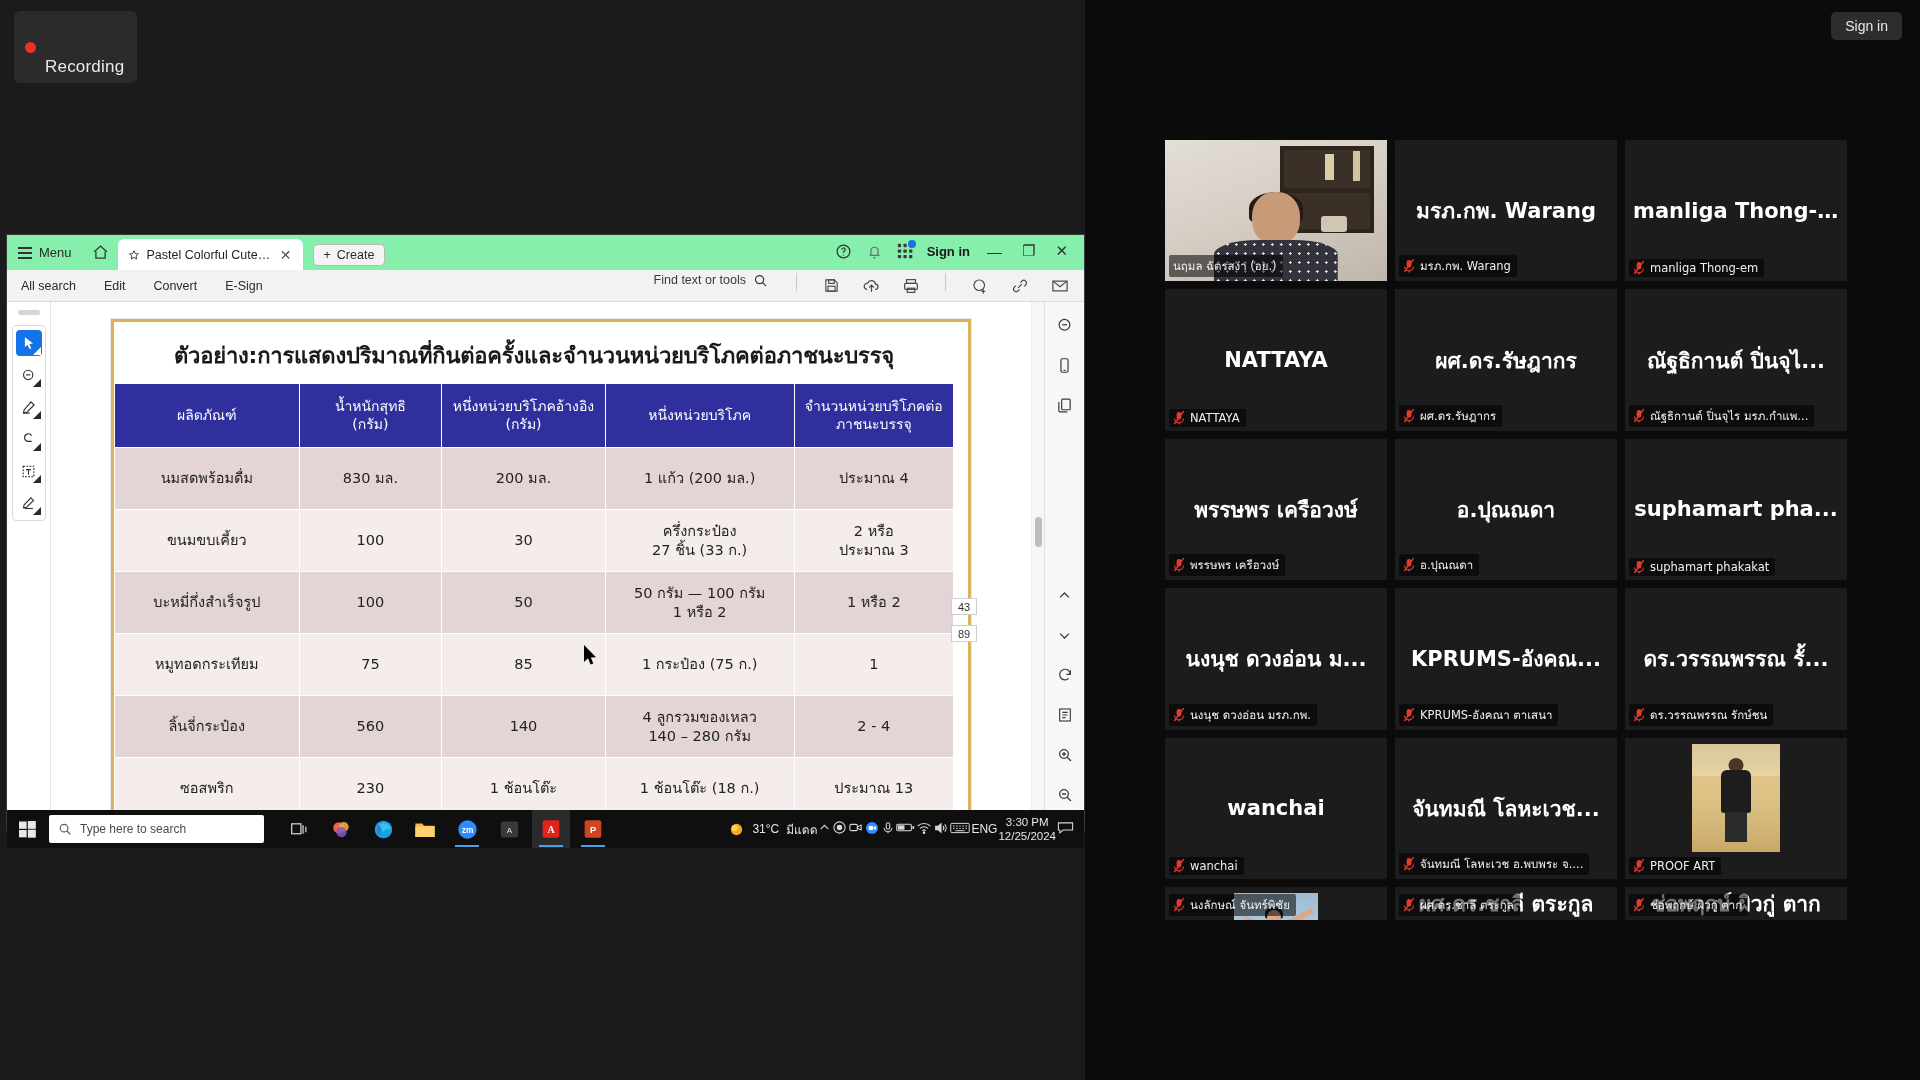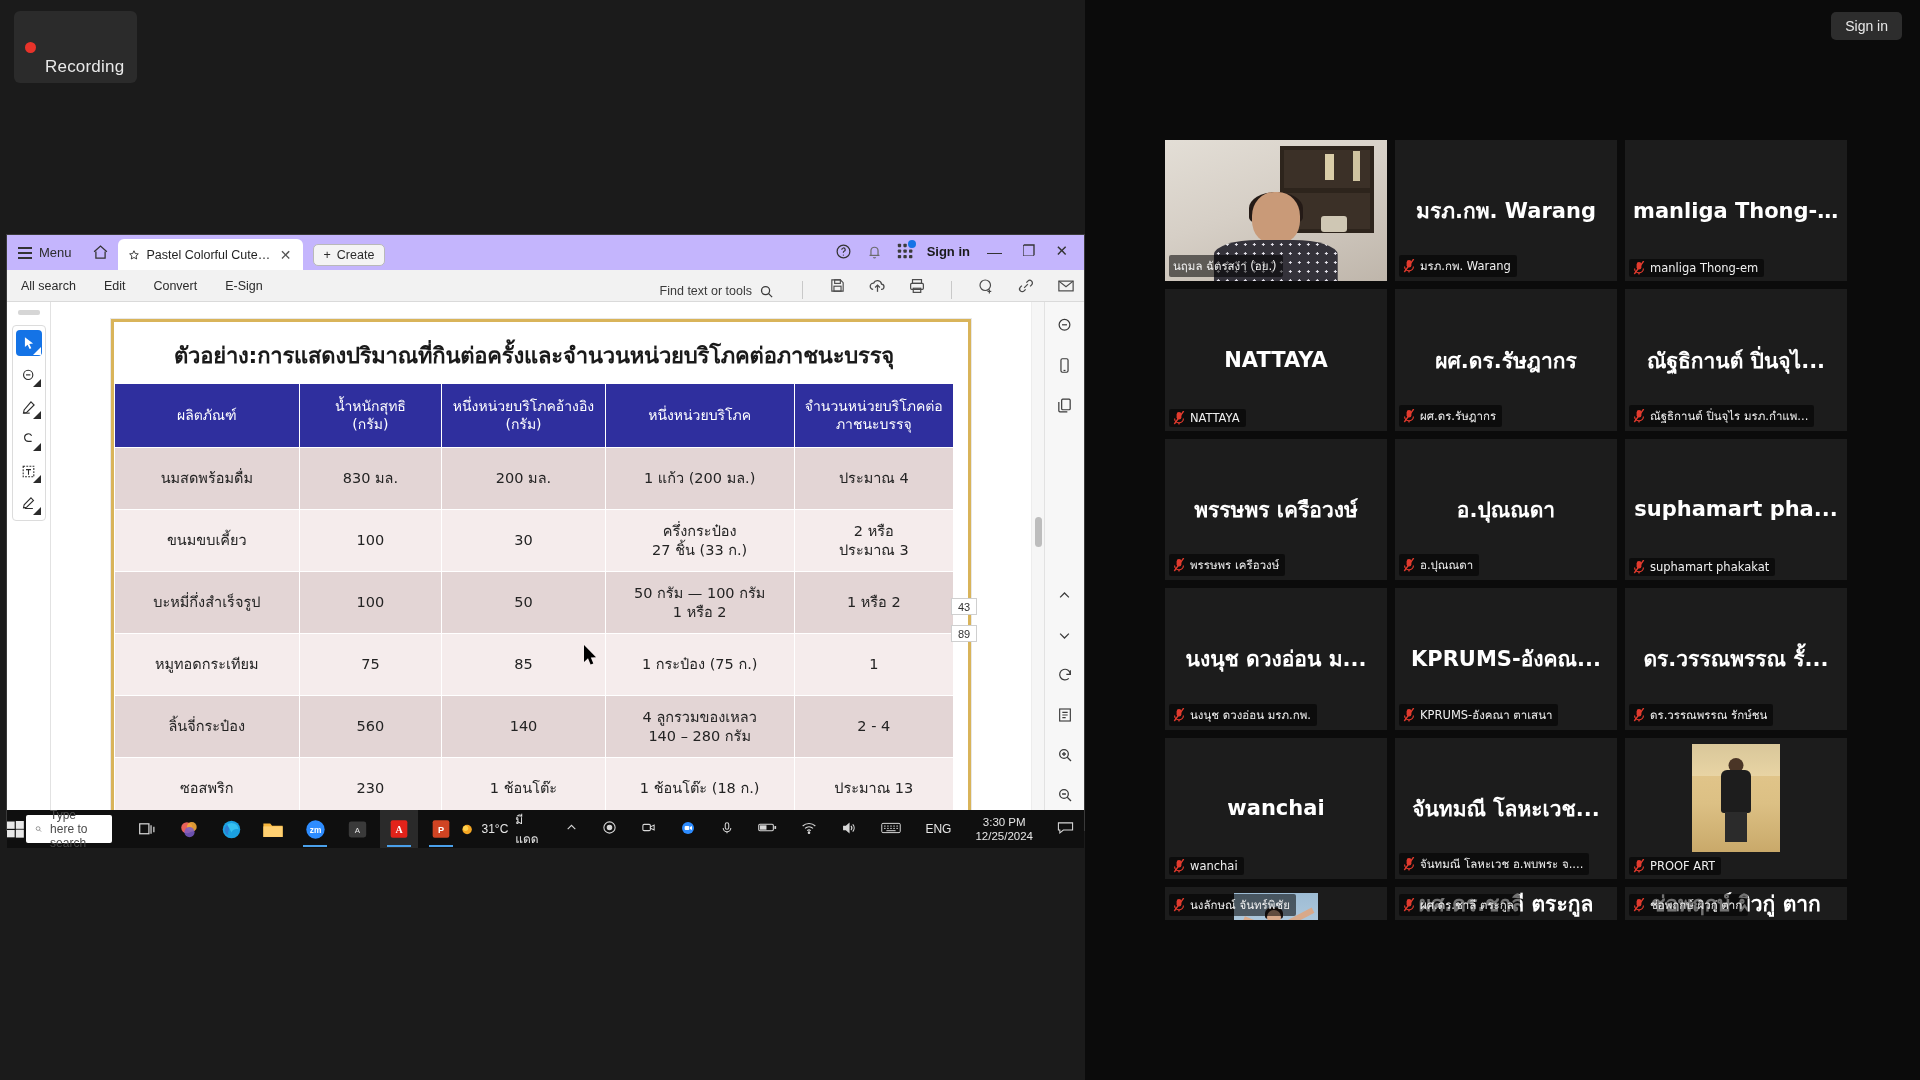--- a/index.html
+++ b/index.html
@@ -34,21 +34,21 @@
   
   #acrobat {
     position: absolute; left: 7px; top: 235px;
     width: 1077px; height: 595px;
     background: #fff;
     display: flex; flex-direction: column;
     box-shadow: 0 0 0 1px #3a3a3a;
   }
   
   .ac-tabbar {
-    height: 35px; background: #c4b5fd;
+    height: 35px; background: #86efac;
     display: flex; align-items: flex-end; position: relative;
     flex: none;
   }
   .ac-menu {
     display: flex; align-items: center; gap: 7px;
     padding: 0 11px; height: 35px; font-size: 13px; color: #2c2c2c;
   }
   .hamb { display:flex; flex-direction:column; gap:3px; }
   .hamb i { display:block; width:14px; height:2px; background:#333; }
   .ac-home { display:flex; align-items:center; padding:0 9px; height:35px; }
@@ -81,21 +81,21 @@
 
   
   .ac-toolbar {
     height: 32px; background: #f2f2f2; border-bottom: 1px solid #dadada;
     display: flex; align-items: center; flex: none;
   }
   .ac-toolbar .tool {
     font-size: 12.5px; color: #2b2b2b; padding: 0 14px; line-height: 32px;
   }
   .ac-toolbar .right {
-    margin-left: auto; display:flex; align-items:flex-end; gap:12px; padding-right:4px;
+    margin-left: auto; display:flex; align-items:flex-start; gap:12px; padding-right:10px;
   }
   .findbox { display:flex; align-items:center; gap:7px; font-size:12.5px; color:#3a3a3a; padding-right:8px;}
   .tbsep { width:1px; height:18px; background:#c9c9c9; margin:0 8px; }
   .tbicon { width:28px; height:26px; display:flex; align-items:center; justify-content:center; color:#3d3d3d; }
 
   
   .ac-body { flex: 1; display: flex; position: relative; background: #fff; overflow: hidden; }
   .ac-leftrail {
     width: 44px; background: #fff; border-right: 1px solid #e2e2e2;
     padding-top: 8px; display:flex; flex-direction:column; align-items:center;
@@ -182,21 +182,21 @@
     width: 215px; height: 28px; background:#fff; border-radius:2px;
     display:flex; align-items:center; gap:8px; padding:0 9px; color:#4a4a4a; font-size:12px;
     margin-left:2px;
   }
   .tb-apps { display:flex; align-items:flex-end; gap:4px; margin-left:16px; }
   .tb-app { width:38px; height:38px; display:flex; align-items:center; justify-content:center; position:relative;}
   .tb-app.active::after {
     content:""; position:absolute; bottom:1px; left:7px; right:7px; height:2px; background:#4aa0ea;
   }
   .tb-app.openbg { background:#2a2a2a; }
-  .tb-tray { margin-left:auto; display:flex; align-items:center; gap:24px; padding-right:10px; }
+  .tb-tray { margin-left:auto; display:flex; align-items:center; gap:1px; padding-right:10px; }
   .tb-clock { text-align:center; line-height:1.25; font-size:11.5px; }
 
   
   #zoom-region {
     position: absolute; left: 1085px; top: 0; width: 835px; height: 1080px;
     background: #0b0b0b;
   }
   #signin-btn {
     position:absolute; right: 18px; top: 12px;
     background:#2d2d2d; color:#e8e8e8; font-size:14px;

